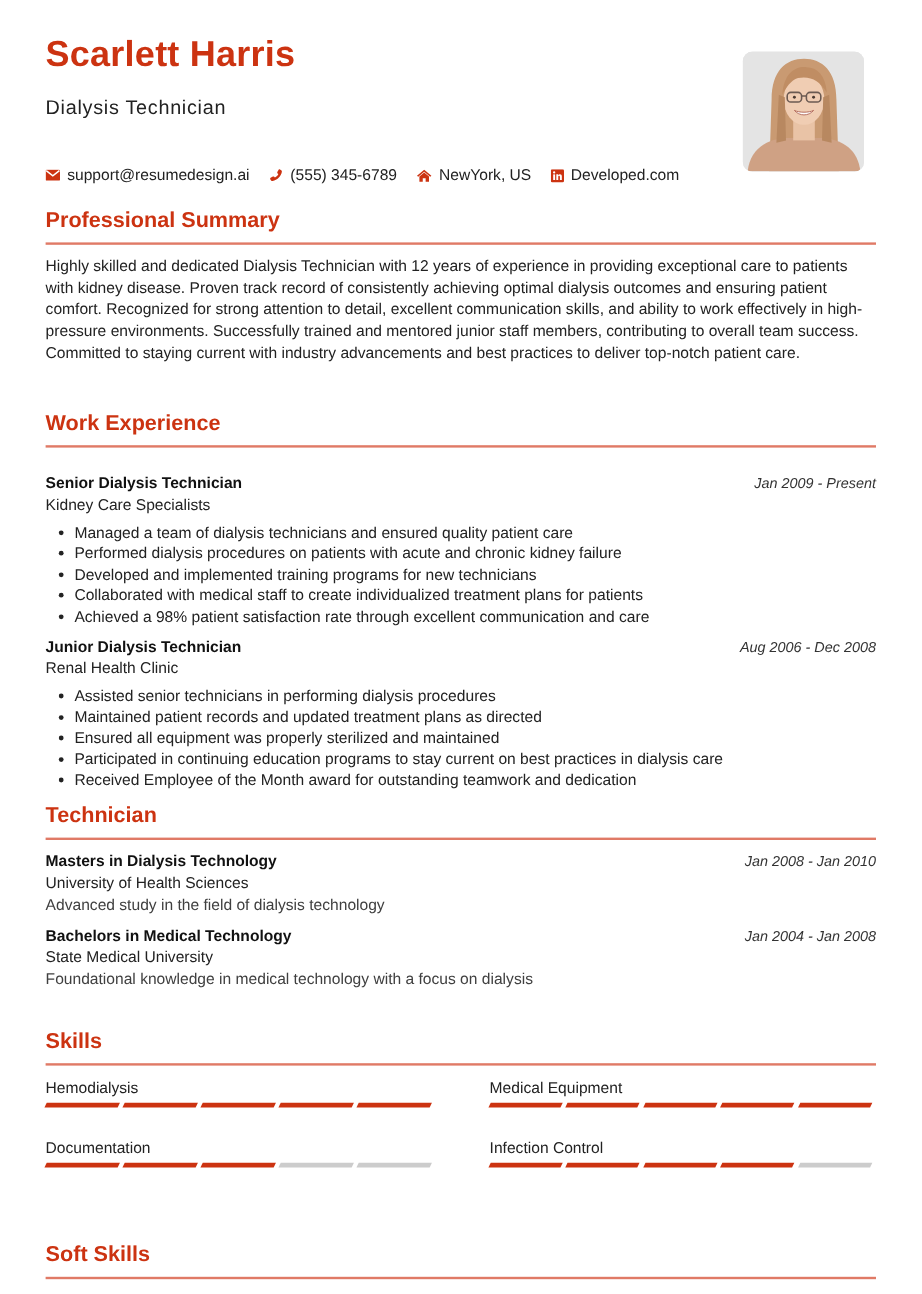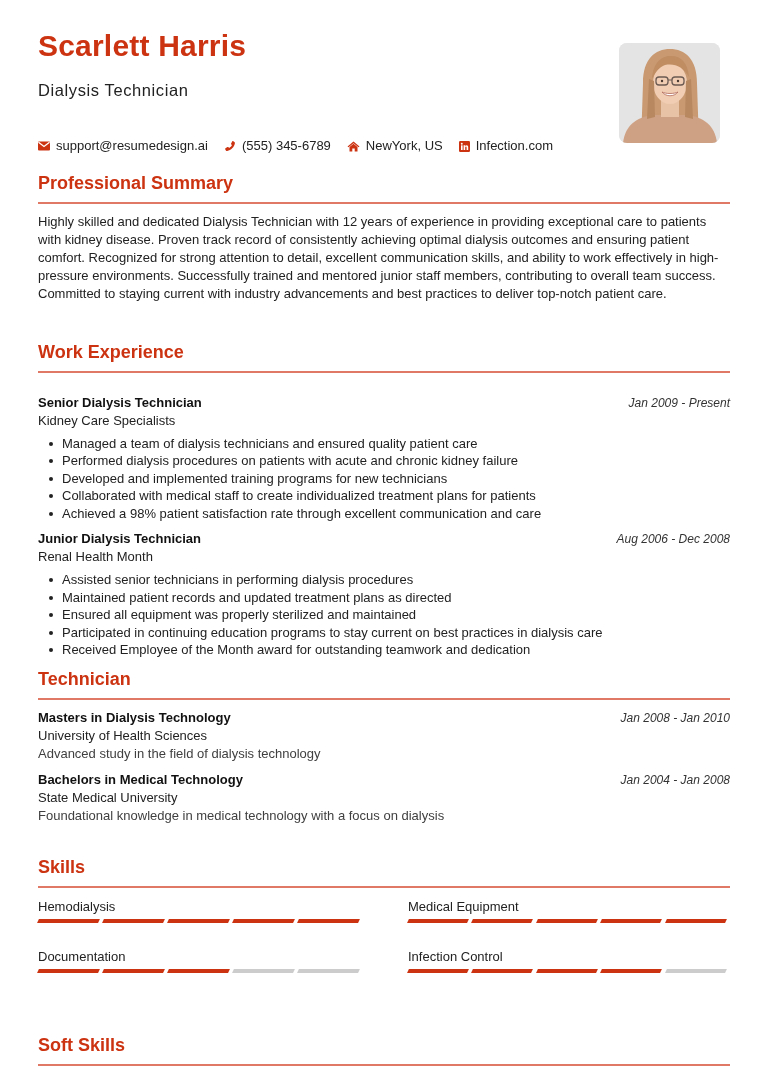--- a/index.html
+++ b/index.html
@@ -66,21 +66,21 @@
         </svg>
         <span>NewYork, US</span>
       </div>
       <div class="contact">
         <svg width="11" height="11" viewBox="0 0 11 11">
           <rect x="0" y="0" width="11" height="11" rx="1.2" fill="#cc3311"></rect>
           <rect x="2" y="4.3" width="1.6" height="4.7" fill="#ffffff"></rect>
           <circle cx="2.8" cy="2.7" r="0.95" fill="#ffffff"></circle>
           <path d="M4.6 4.3 H6.1 V5 C6.4 4.5 7 4.2 7.6 4.2 C8.7 4.2 9.2 4.9 9.2 6.1 V9 H7.6 V6.4 C7.6 5.8 7.4 5.5 6.9 5.5 C6.4 5.5 6.2 5.9 6.2 6.4 V9 H4.6 Z" fill="#ffffff"></path>
         </svg>
-        <span>Infection.com</span>
+        <span>Developed.com</span>
       </div>
     </div>
 
     <div class="photo">
       <svg width="101" height="100" viewBox="0 0 101 100">
         <rect width="101" height="100" fill="#e4e4e4"></rect>
 
         <path d="M22 100 L24 40 C24 16 36 6 51 6 C66 6 78 16 78 40 L80 100 Z" fill="#c99a72"></path>
 
         <path d="M4 100 C6 82 18 74 34 72 L68 72 C84 74 96 82 98 100 Z" fill="#cfa184"></path>
@@ -128,21 +128,21 @@
         <li>Collaborated with medical staff to create individualized treatment plans for patients</li>
         <li>Achieved a 98% patient satisfaction rate through excellent communication and care</li>
       </ul>
     </div>
 
     <div class="entry" style="margin-top:8px;">
       <div class="entry-head">
         <span class="entry-role">Junior Dialysis Technician</span>
         <span class="entry-date">Aug 2006 - Dec 2008</span>
       </div>
-      <div class="entry-org">Renal Health Month</div>
+      <div class="entry-org">Renal Health Clinic</div>
       <ul class="bullets">
         <li>Assisted senior technicians in performing dialysis procedures</li>
         <li>Maintained patient records and updated treatment plans as directed</li>
         <li>Ensured all equipment was properly sterilized and maintained</li>
         <li>Participated in continuing education programs to stay current on best practices in dialysis care</li>
         <li>Received Employee of the Month award for outstanding teamwork and dedication</li>
       </ul>
     </div>
   </div>
 

